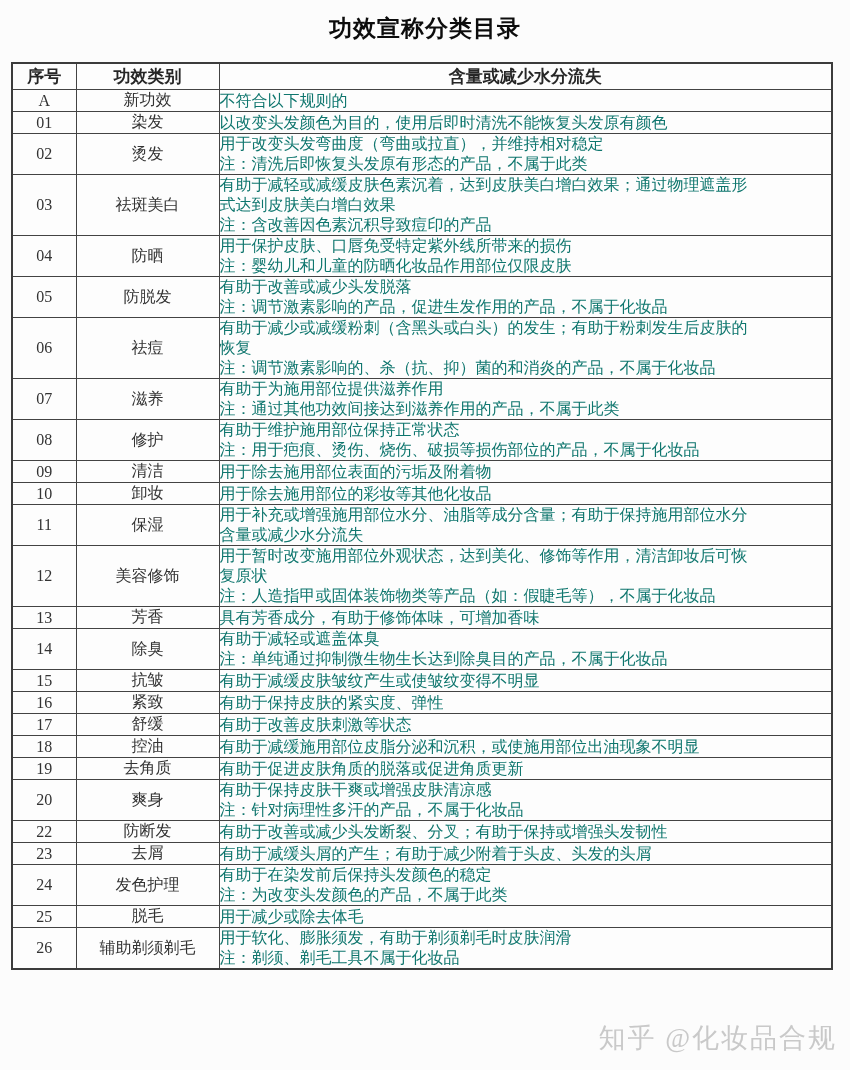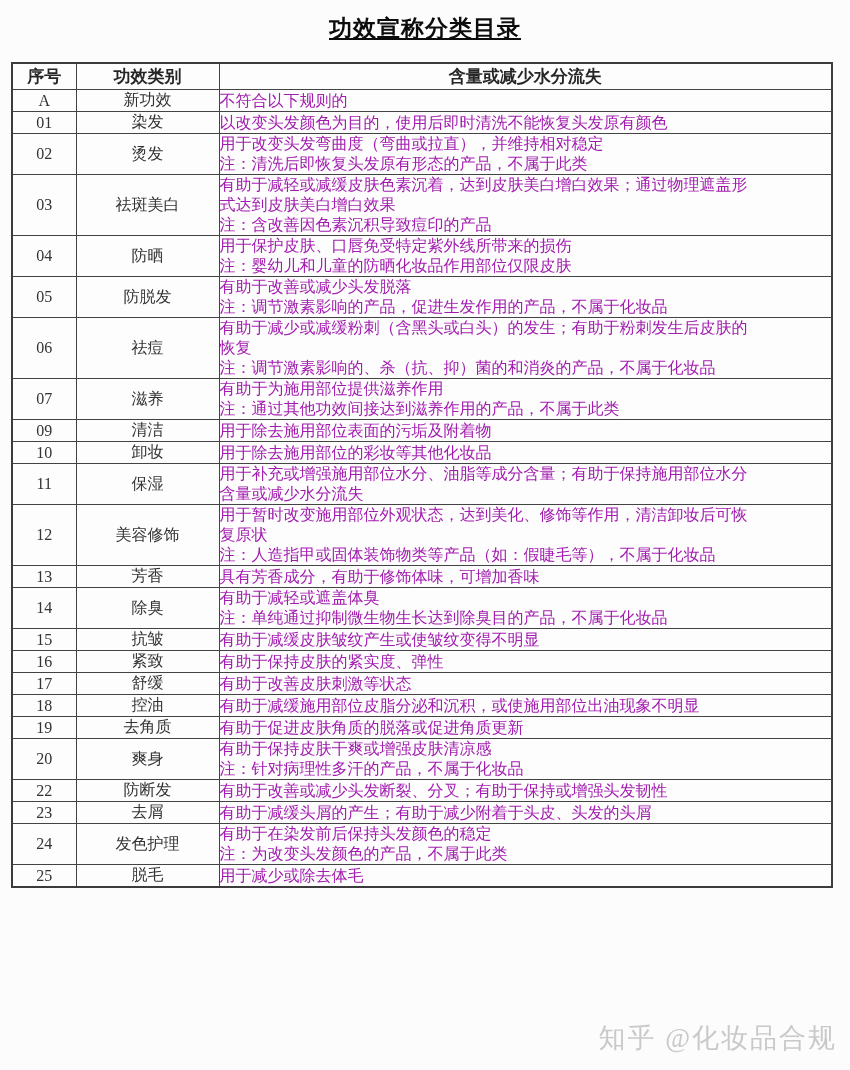--- a/index.html
+++ b/index.html
@@ -17,21 +17,20 @@
     overflow: hidden;
   }
   .doc-title {
     margin: 13px 0 0 0;
     text-align: center;
     font-family: "Liberation Sans", "DejaVu Sans", sans-serif;
     font-weight: bold;
     font-size: 23px;
     letter-spacing: 1px;
     color: #0c0c0c;
-    text-decoration: underline;
   }
   table.catalog {
     position: absolute;
     left: 11px;
     top: 62px;
     width: 822px;
     border-collapse: collapse;
     table-layout: fixed;
     background: #fdfdfd;
   }
@@ -52,21 +51,21 @@
   }
   td.c-no, td.c-cat {
     text-align: center;
     vertical-align: middle;
     font-size: 16px;
     color: #333333;
   }
   td.c-desc {
     padding: 1px 7px;
     font-size: 16px;
-    color: #a21caf;
+    color: #0f766e;
   }
   td.c-desc .line {
     line-height: 20px;
     white-space: nowrap;
     overflow: hidden;
   }
   .watermark {
     position: absolute;
     top: 1020px;
     right: 13px;
@@ -156,20 +155,28 @@
         </tr>
         <tr>
           <td class="c-no">07</td>
           <td class="c-cat">滋养</td>
           <td class="c-desc">
             <div class="line">有助于为施用部位提供滋养作用</div>
             <div class="line">注：通过其他功效间接达到滋养作用的产品，不属于此类</div>
           </td>
         </tr>
         <tr>
+          <td class="c-no">08</td>
+          <td class="c-cat">修护</td>
+          <td class="c-desc">
+            <div class="line">有助于维护施用部位保持正常状态</div>
+            <div class="line">注：用于疤痕、烫伤、烧伤、破损等损伤部位的产品，不属于化妆品</div>
+          </td>
+        </tr>
+        <tr>
           <td class="c-no">09</td>
           <td class="c-cat">清洁</td>
           <td class="c-desc">
             <div class="line">用于除去施用部位表面的污垢及附着物</div>
           </td>
         </tr>
         <tr>
           <td class="c-no">10</td>
           <td class="c-cat">卸妆</td>
           <td class="c-desc">
@@ -273,18 +280,26 @@
             <div class="line">注：为改变头发颜色的产品，不属于此类</div>
           </td>
         </tr>
         <tr>
           <td class="c-no">25</td>
           <td class="c-cat">脱毛</td>
           <td class="c-desc">
             <div class="line">用于减少或除去体毛</div>
           </td>
         </tr>
+        <tr>
+          <td class="c-no">26</td>
+          <td class="c-cat">辅助剃须剃毛</td>
+          <td class="c-desc">
+            <div class="line">用于软化、膨胀须发，有助于剃须剃毛时皮肤润滑</div>
+            <div class="line">注：剃须、剃毛工具不属于化妆品</div>
+          </td>
+        </tr>
       </tbody>
   </table>
 
   <div class="watermark">知乎 @化妆品合规</div>
 
 </div>
 
 </body></html>

